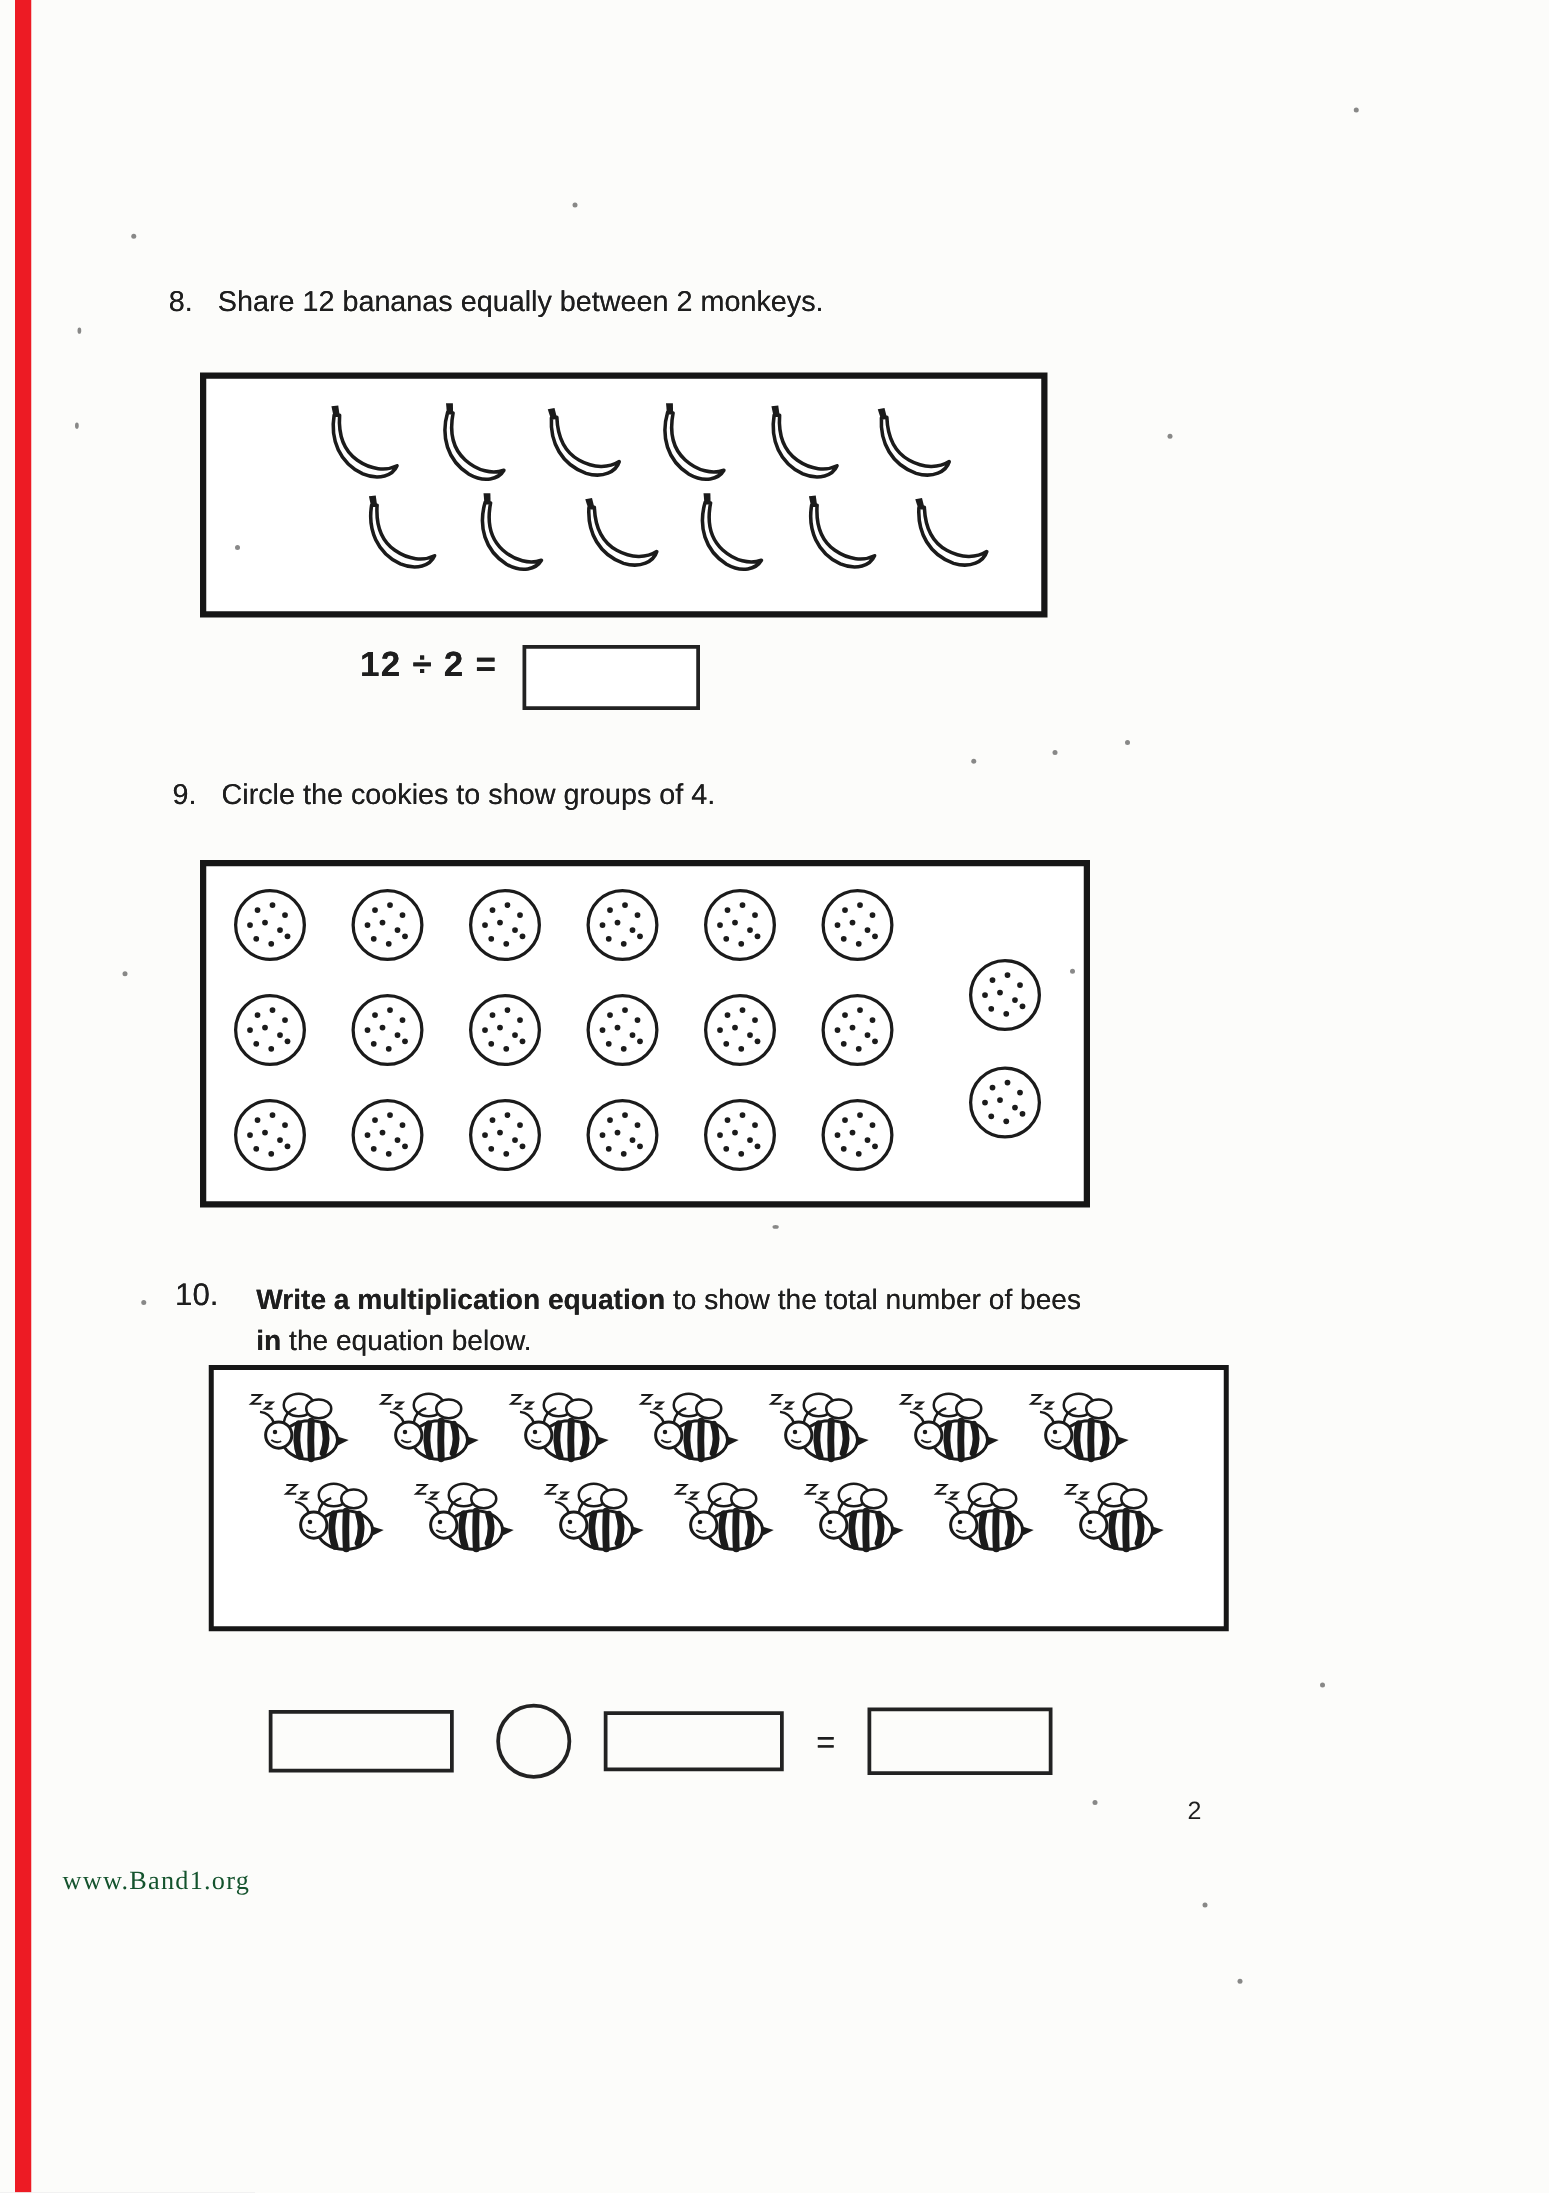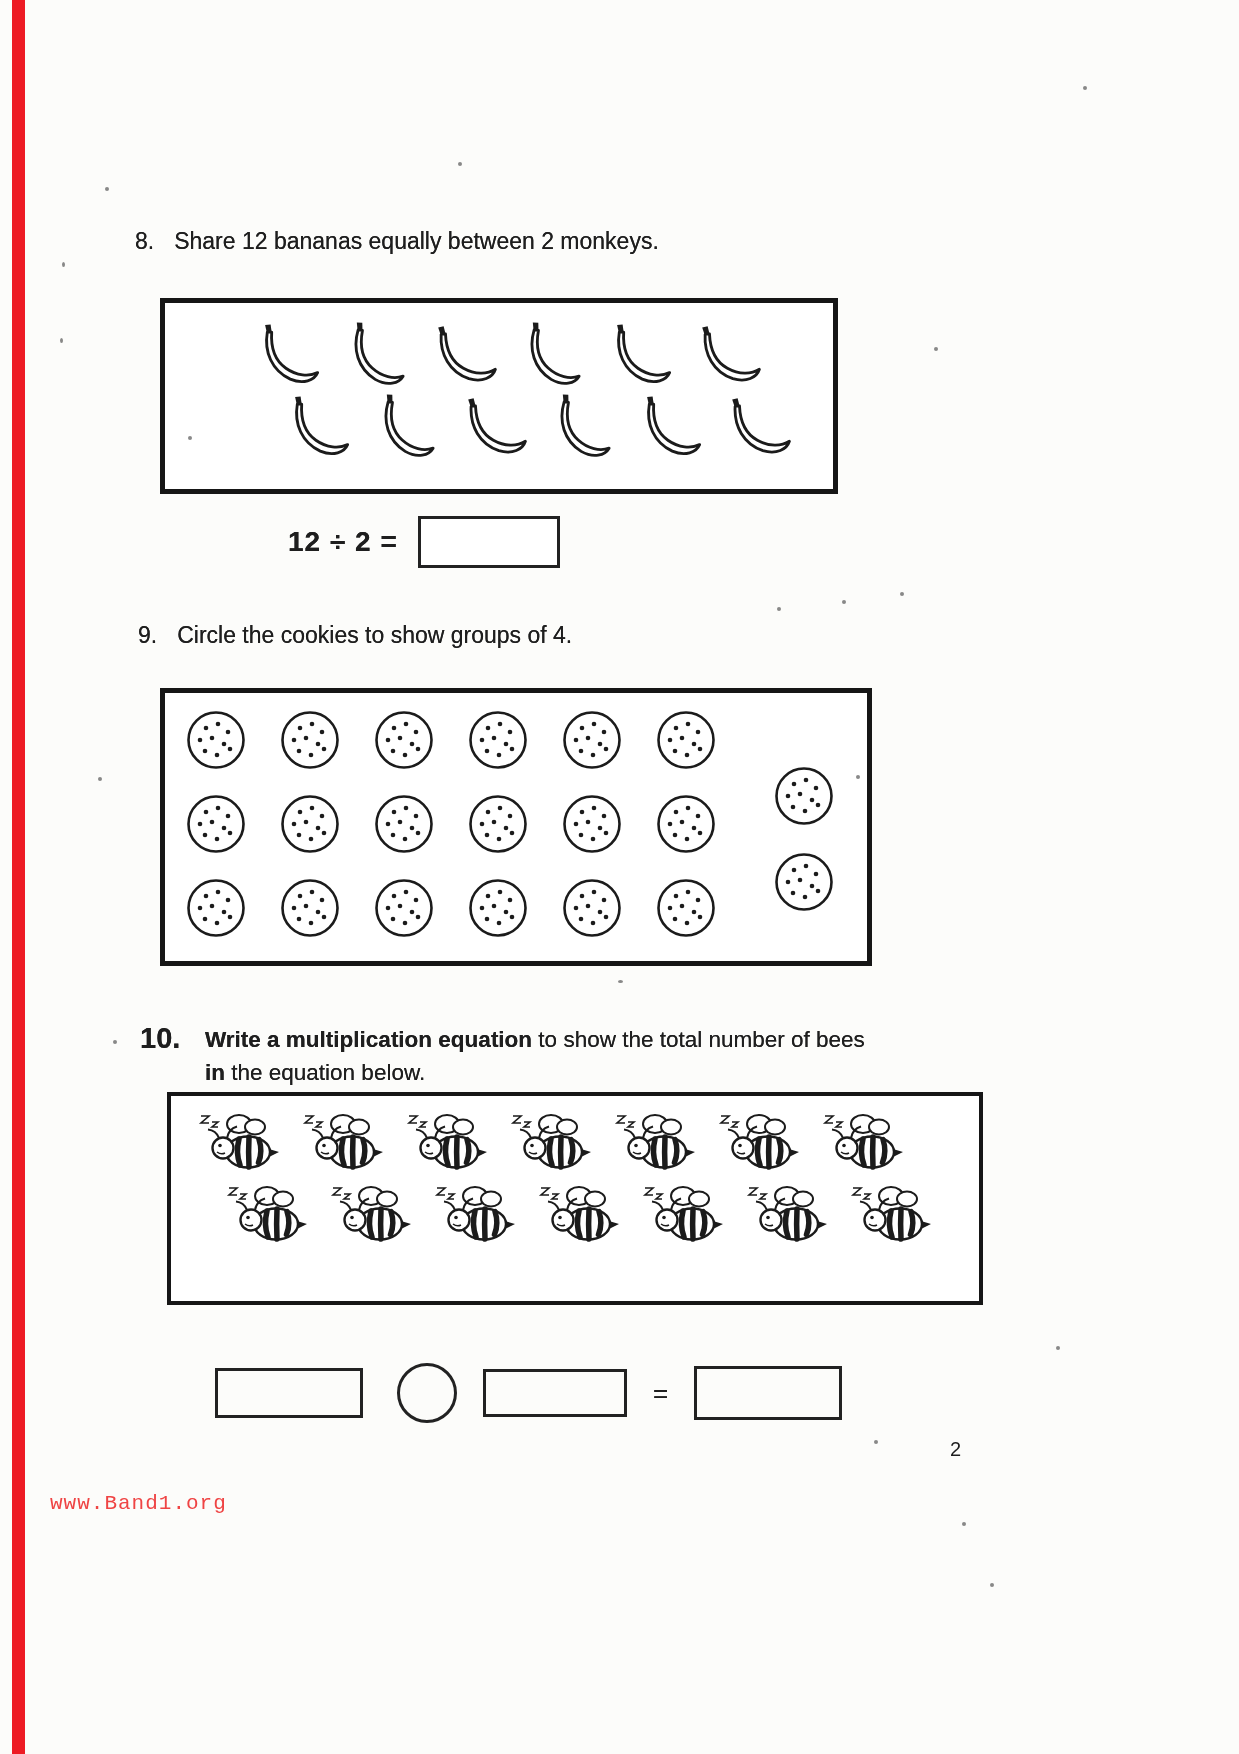--- a/index.html
+++ b/index.html
@@ -19,49 +19,49 @@
   .keep-space{white-space:pre-wrap;}
 
   .artbox{position:absolute;background:#fff;border:5px solid #161616;}
   #banana-box{left:160px;top:298px;width:668px;height:186px;}
   .banana-row{display:flex;gap:12px;}
   .banana-row.r1{margin:16px 0 0 84px;}
   .banana-row.r2{margin:2px 0 0 114px;}
   .banana-row .icon:nth-child(2n) svg{transform:rotate(7deg);}
   .banana-row .icon:nth-child(3n) svg{transform:rotate(-6deg);}
 
-  .eq-line{position:absolute;left:288px;top:516px;display:flex;align-items:center;gap:20px;}
+  .eq-line{position:absolute;left:288px;top:516px;display:flex;align-items:flex-start;gap:20px;}
   .eq-label{font-size:28px;font-weight:700;letter-spacing:1px;text-shadow:0 0 .5px #333;}
   .answer-box{width:136px;height:46px;border:3px solid #222;background:#fff;}
 
   #cookie-box{left:160px;top:688px;width:702px;height:268px;}
   .cookie-row{display:flex;gap:32px;margin-left:20px;}
   .cookie-row.r1{margin-top:16px;}
   .cookie-row.r2,.cookie-row.r3{margin-top:22px;}
   .extra-col{position:absolute;left:608px;top:72px;display:flex;flex-direction:column;gap:24px;}
 
-  #q10-number{position:absolute;left:140px;top:1022px;font-size:29px;text-shadow:0 0 .5px #333;font-weight:bold;}
+  #q10-number{position:absolute;left:140px;top:1022px;font-size:25px;text-shadow:0 0 .5px #333;}
   #q10-text{position:absolute;left:205px;top:1024px;width:780px;font-size:22.5px;line-height:1.45;text-shadow:0 0 .5px #333;}
   .bold{font-weight:700;}
 
   #bee-box{left:167px;top:1092px;width:808px;height:205px;border-width:4px;}
   .bee-row{display:flex;gap:8px;}
   .bee-row.r1{margin:12px 0 0 22px;}
   .bee-row.r2{margin:2px 0 0 50px;}
 
   .answer-row{position:absolute;left:215px;top:1363px;display:flex;align-items:center;}
   .rect{border:3px solid #222;background:transparent;}
   .r-a{width:142px;height:44px;margin-right:34px;}
   .op-circle{width:54px;height:54px;border:3px solid #222;border-radius:50%;margin-right:26px;background:transparent;}
   .r-b{width:138px;height:42px;margin-right:26px;}
   .eq-sign{font-size:26px;margin-right:26px;text-shadow:0 0 .5px #333;}
   .r-c{width:142px;height:48px;}
 
   .page-num{position:absolute;left:950px;top:1438px;font-size:20px;}
-  .footer{position:absolute;left:50px;top:1492px;font-size:21px;font-family:Liberation Mono, monospace;letter-spacing:1px;color:#ef4444;}
+  .footer{position:absolute;left:50px;top:1492px;font-size:21px;font-family:Liberation Serif, serif;letter-spacing:1px;color:#14532d;}
 
   .icon{display:inline-block;line-height:0;}
   .speck{position:absolute;background:#4a4a4a;border-radius:50%;opacity:.65;}
 </style>
 </head>
 <body>
 
 <div class="page">
   <div class="stripe"></div>
 

